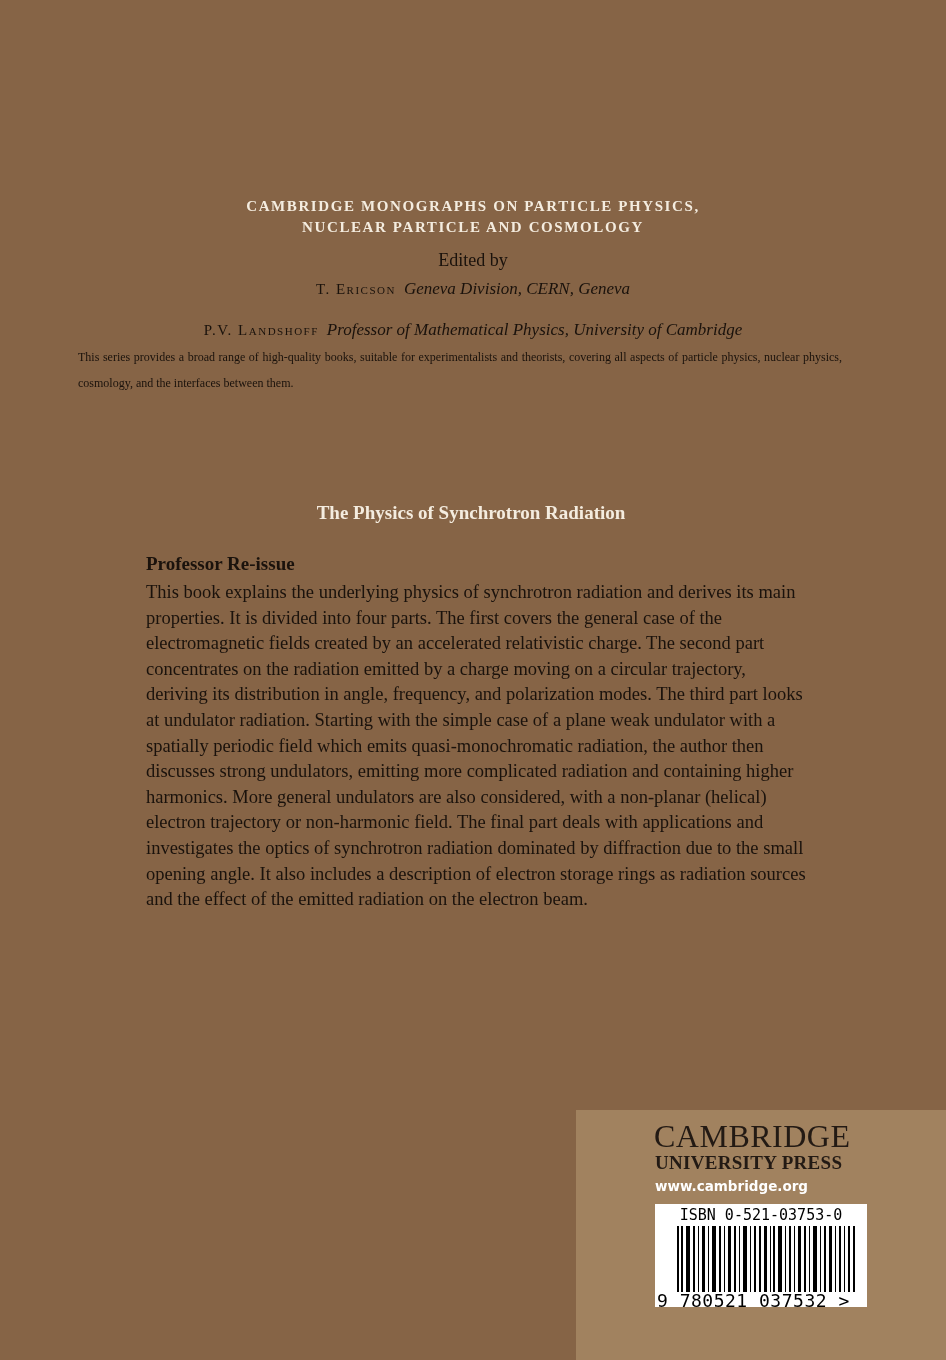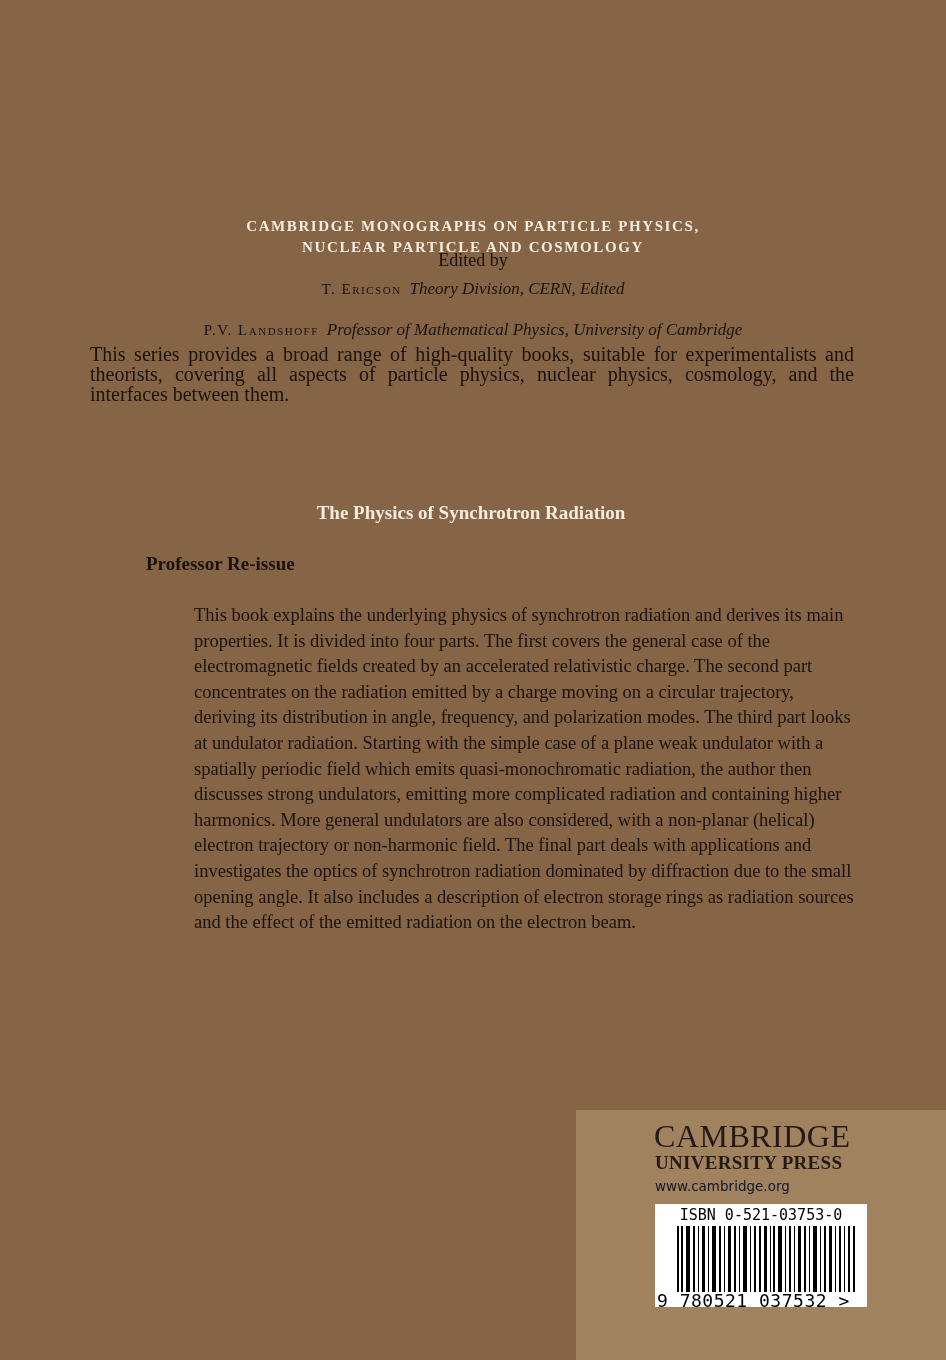--- a/index.html
+++ b/index.html
@@ -6,69 +6,69 @@
   body {
     width:946px; height:1360px; overflow:hidden;
     background:#866446;
     font-family:"Liberation Serif", serif;
     color:#1a120c;
     position:relative;
   }
   .series-title {
     position:absolute; left:0; width:946px; top:196px;
     text-align:center; color:#f4ecdf; font-weight:bold;
-    font-size:15px; letter-spacing:1.6px; line-height:21px;margin-top:20px;
+    font-size:15px; letter-spacing:1.6px; line-height:21px;
   }
   .edited-by {
     position:absolute; left:0; width:946px; top:250px;
     text-align:center; font-size:18px;
   }
   .editor-line {
     position:absolute; left:0; width:946px;
     text-align:center; font-size:17px;
   }
   .editor-line .name { font-variant:small-caps; letter-spacing:1.5px; font-size:15px; margin-right:8px; }
   .editor-line .aff { font-style:italic; }
   .ed1 { top:279px; }
   .ed2 { top:320px; }
   .series-desc {
-    position:absolute; left:90px; width:764px; top:344px;
-    font-size:20px; line-height:20px; text-align:justify;
+    position:absolute; left:78px; width:764px; top:344px;
+    font-size:12px; line-height:26px; text-align:justify;
   }
   .series-desc p { margin:0; }
   .series-desc p.indent { text-indent:28px; }
   .book-title {
     position:absolute; left:0; width:942px; top:502px;
     text-align:center; color:#f4ecdf; font-weight:bold; font-size:19px;
   }
   .subtitle {
     position:absolute; left:146px; top:553px;
     font-weight:bold; font-size:19px;
   }
   .blurb {
-    position:absolute; left:146px; width:662px; top:603px;
-    font-size:18.5px; line-height:25.6px;margin-left:48px;
+    position:absolute; left:146px; width:662px; top:580px;
+    font-size:18.5px; line-height:25.6px;
   }
   .blurb p { margin:0; }
   .blurb p.indent { text-indent:20px; }
   .publisher-box {
     position:absolute; left:576px; top:1110px; width:370px; height:250px;
     background:#a1825f;
   }
   .pub-name {
     position:absolute; left:78px; top:8px; font-size:32px; font-weight:normal; color:#231a14;
     letter-spacing:0.5px;
   }
   .pub-sub {
     position:absolute; left:79px; top:42px; font-size:19px; font-weight:bold; color:#231a14;
     letter-spacing:0.3px;
   }
   .pub-url {
     position:absolute; left:79px; top:68px; font-family:"DejaVu Sans", sans-serif;
-    font-size:13.5px; font-weight:normal; color:#0f172a;
+    font-size:13.5px; font-weight:bold; color:#ffffff;
   }
   .barcode {
     position:absolute; left:79px; top:94px; width:212px; height:103px; background:#fff;
   }
   .isbn-text {
     position:absolute; left:0; width:212px; top:2px; text-align:center;
     font-family:"DejaVu Sans Mono", monospace; font-size:15px; color:#000;
   }
   .bars { position:absolute; left:22px; top:22px; height:66px; width:180px; }
   .bars span { position:absolute; top:0; height:66px; background:#000; }
@@ -82,21 +82,21 @@
 <body>
 
 <div class="series-title">
   <div>CAMBRIDGE MONOGRAPHS ON PARTICLE PHYSICS,</div>
   <div>NUCLEAR PARTICLE AND COSMOLOGY</div>
 </div>
 
 <div class="edited-by">Edited by</div>
 
 <div class="editor-line ed1">
-  <span class="name">T. Ericson</span><span class="aff">Theory Division, CERN, Edited</span>
+  <span class="name">T. Ericson</span><span class="aff">Geneva Division, CERN, Geneva</span>
 </div>
 <div class="editor-line ed2">
   <span class="name">P.V. Landshoff</span><span class="aff">Professor of Mathematical Physics, University of Cambridge</span>
 </div>
 
 <div class="series-desc">
   <p>This series provides a broad range of high-quality books, suitable for experimentalists and theorists, covering all aspects of particle physics, nuclear physics, cosmology, and the interfaces between them.</p>
 </div>
 
 <div class="book-title">The Physics of Synchrotron Radiation</div>

